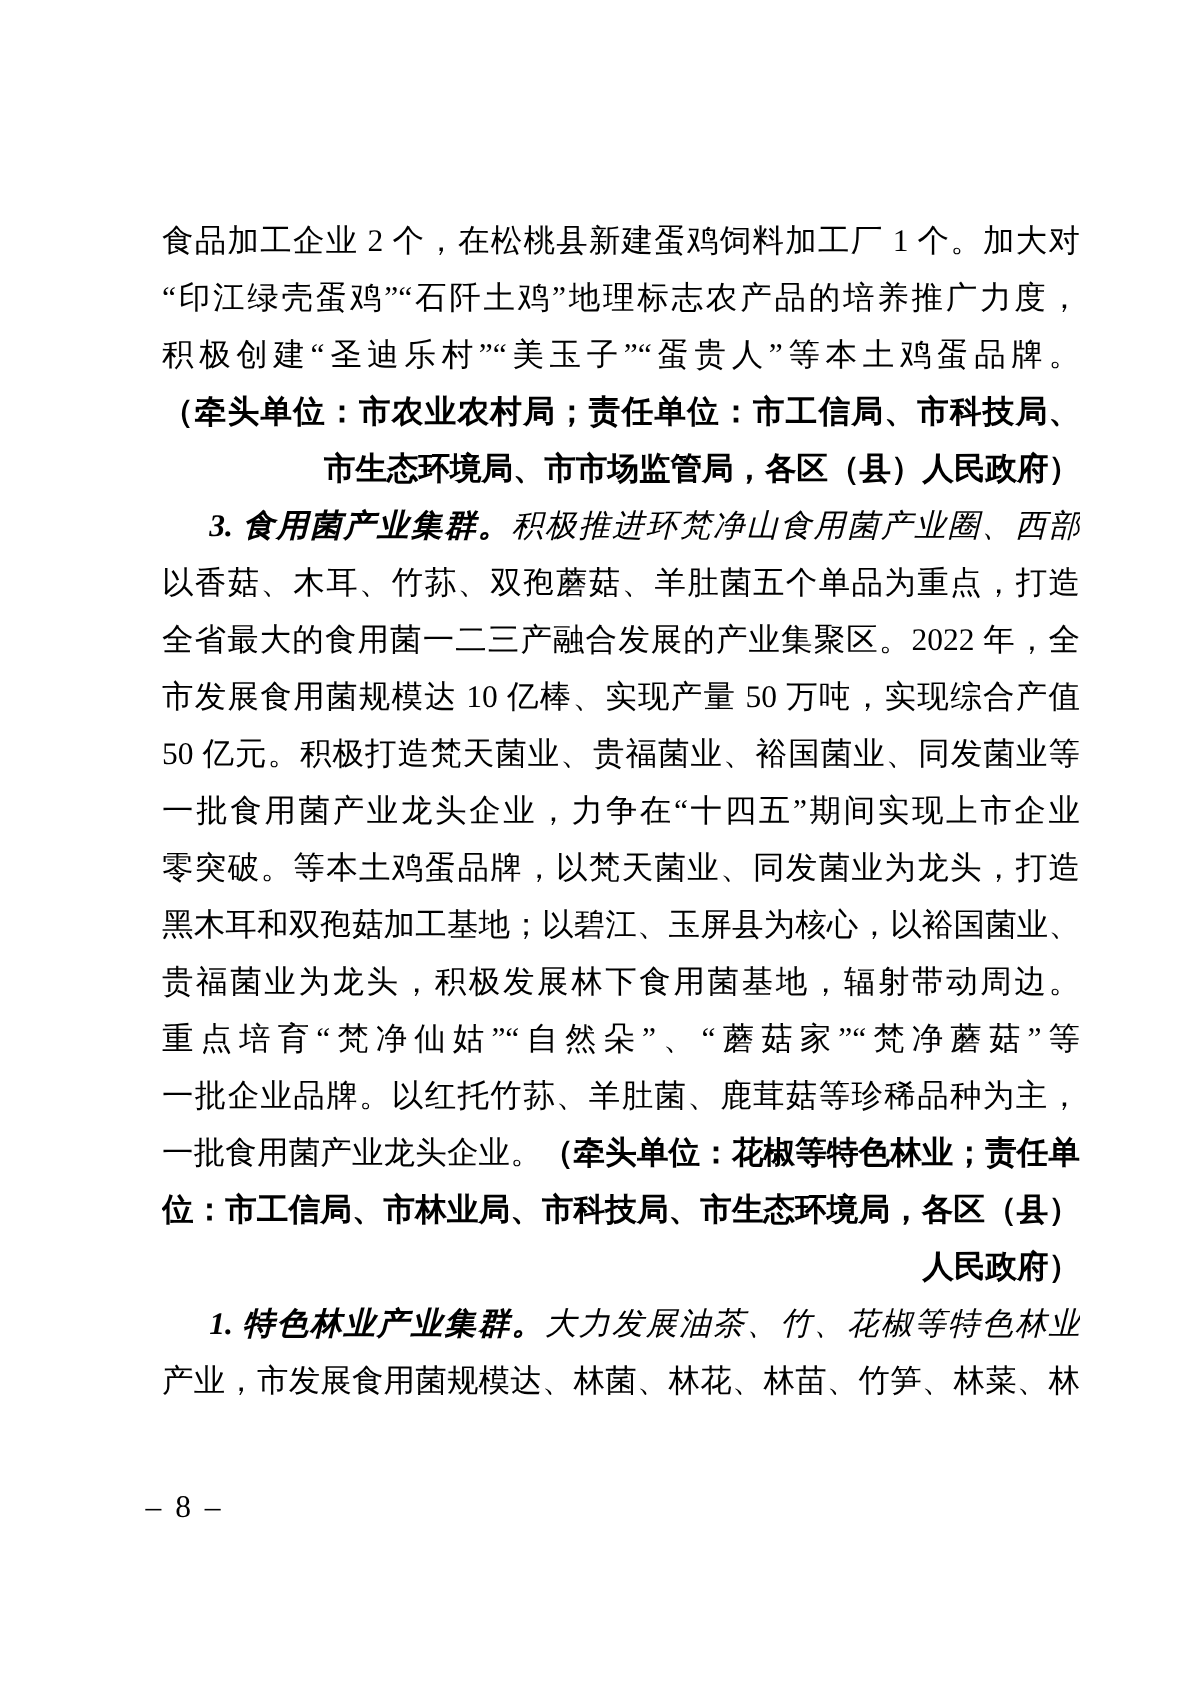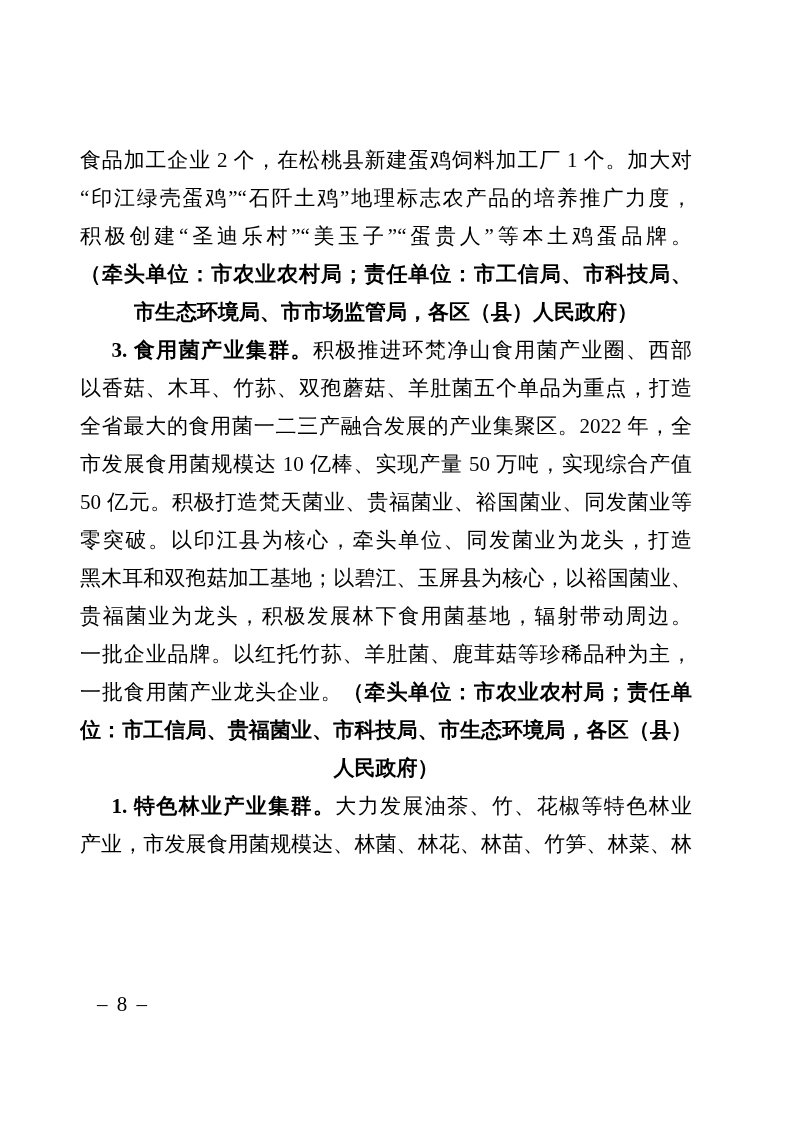--- a/index.html
+++ b/index.html
@@ -11,38 +11,39 @@
     position: relative;
     width: 793px;
     height: 1122px;
     background: #ffffff;
     color: #000000;
     font-family: "Liberation Serif", serif;
     overflow: hidden;
   }
   .textblock {
     position: absolute;
-    left: 80px;
+    left: 108px;
     top: 141px;
     width: 612px;
   }
   .line {
     height: 38px;
     line-height: 38px;
     font-size: 21px;
     overflow: hidden;
     white-space: normal;
-    text-align: center;
+    text-align: right;
   }
   .line.fill {
     text-align: justify;
     text-align-last: justify;
   }
   .line.indent {
     text-indent: 1.5em;
+    font-style: italic;
   }
   .bold-serif {
     font-family: "Liberation Serif", serif;
     font-weight: bold;
   }
   .bold-sans {
     font-family: Liberation Serif, serif;
     font-weight: bold;
   }
   .footer {
@@ -63,24 +64,26 @@
       <div class="line fill"><span>食品加工企业 2 个，在松桃县新建蛋鸡饲料加工厂 1 个。加大对</span></div>
       <div class="line fill"><span>“印江绿壳蛋鸡”“石阡土鸡”地理标志农产品的培养推广力度，</span></div>
       <div class="line fill"><span>积极创建“圣迪乐村”“美玉子”“蛋贵人”等本土鸡蛋品牌。</span></div>
       <div class="line fill"><span class="bold-sans">（牵头单位：市农业农村局；责任单位：市工信局、市科技局、</span></div>
       <div class="line"><span class="bold-sans">市生态环境局、市市场监管局，各区（县）人民政府）</span></div>
       <div class="line fill indent"><span class="bold-serif">3. 食用菌产业集群。</span><span>积极推进环梵净山食用菌产业圈、西部</span></div>
       <div class="line fill"><span>以香菇、木耳、竹荪、双孢蘑菇、羊肚菌五个单品为重点，打造</span></div>
       <div class="line fill"><span>全省最大的食用菌一二三产融合发展的产业集聚区。2022 年，全</span></div>
       <div class="line fill"><span>市发展食用菌规模达 10 亿棒、实现产量 50 万吨，实现综合产值</span></div>
       <div class="line fill"><span>50 亿元。积极打造梵天菌业、贵福菌业、裕国菌业、同发菌业等</span></div>
-      <div class="line fill"><span>零突破。以印江县为核心，牵头单位、同发菌业为龙头，打造</span></div>
+      <div class="line fill"><span>一批食用菌产业龙头企业，力争在“十四五”期间实现上市企业</span></div>
+      <div class="line fill"><span>零突破。等本土鸡蛋品牌，以梵天菌业、同发菌业为龙头，打造</span></div>
       <div class="line fill"><span>黑木耳和双孢菇加工基地；以碧江、玉屏县为核心，以裕国菌业、</span></div>
       <div class="line fill"><span>贵福菌业为龙头，积极发展林下食用菌基地，辐射带动周边。</span></div>
+      <div class="line fill"><span>重点培育“梵净仙姑”“自然朵”、“蘑菇家”“梵净蘑菇”等</span></div>
       <div class="line fill"><span>一批企业品牌。以红托竹荪、羊肚菌、鹿茸菇等珍稀品种为主，</span></div>
-      <div class="line fill"><span>一批食用菌产业龙头企业。</span><span class="bold-sans">（牵头单位：市农业农村局；责任单</span></div>
-      <div class="line fill"><span class="bold-sans">位：市工信局、贵福菌业、市科技局、市生态环境局，各区（县）</span></div>
+      <div class="line fill"><span>一批食用菌产业龙头企业。</span><span class="bold-sans">（牵头单位：花椒等特色林业；责任单</span></div>
+      <div class="line fill"><span class="bold-sans">位：市工信局、市林业局、市科技局、市生态环境局，各区（县）</span></div>
       <div class="line"><span class="bold-sans">人民政府）</span></div>
       <div class="line fill indent"><span class="bold-serif">1. 特色林业产业集群。</span><span>大力发展油茶、竹、花椒等特色林业</span></div>
       <div class="line fill"><span>产业，市发展食用菌规模达、林菌、林花、林苗、竹笋、林菜、林</span></div>
     </div>
   <div class="footer">– 8 –</div>
 </div>
 
 </body></html>

